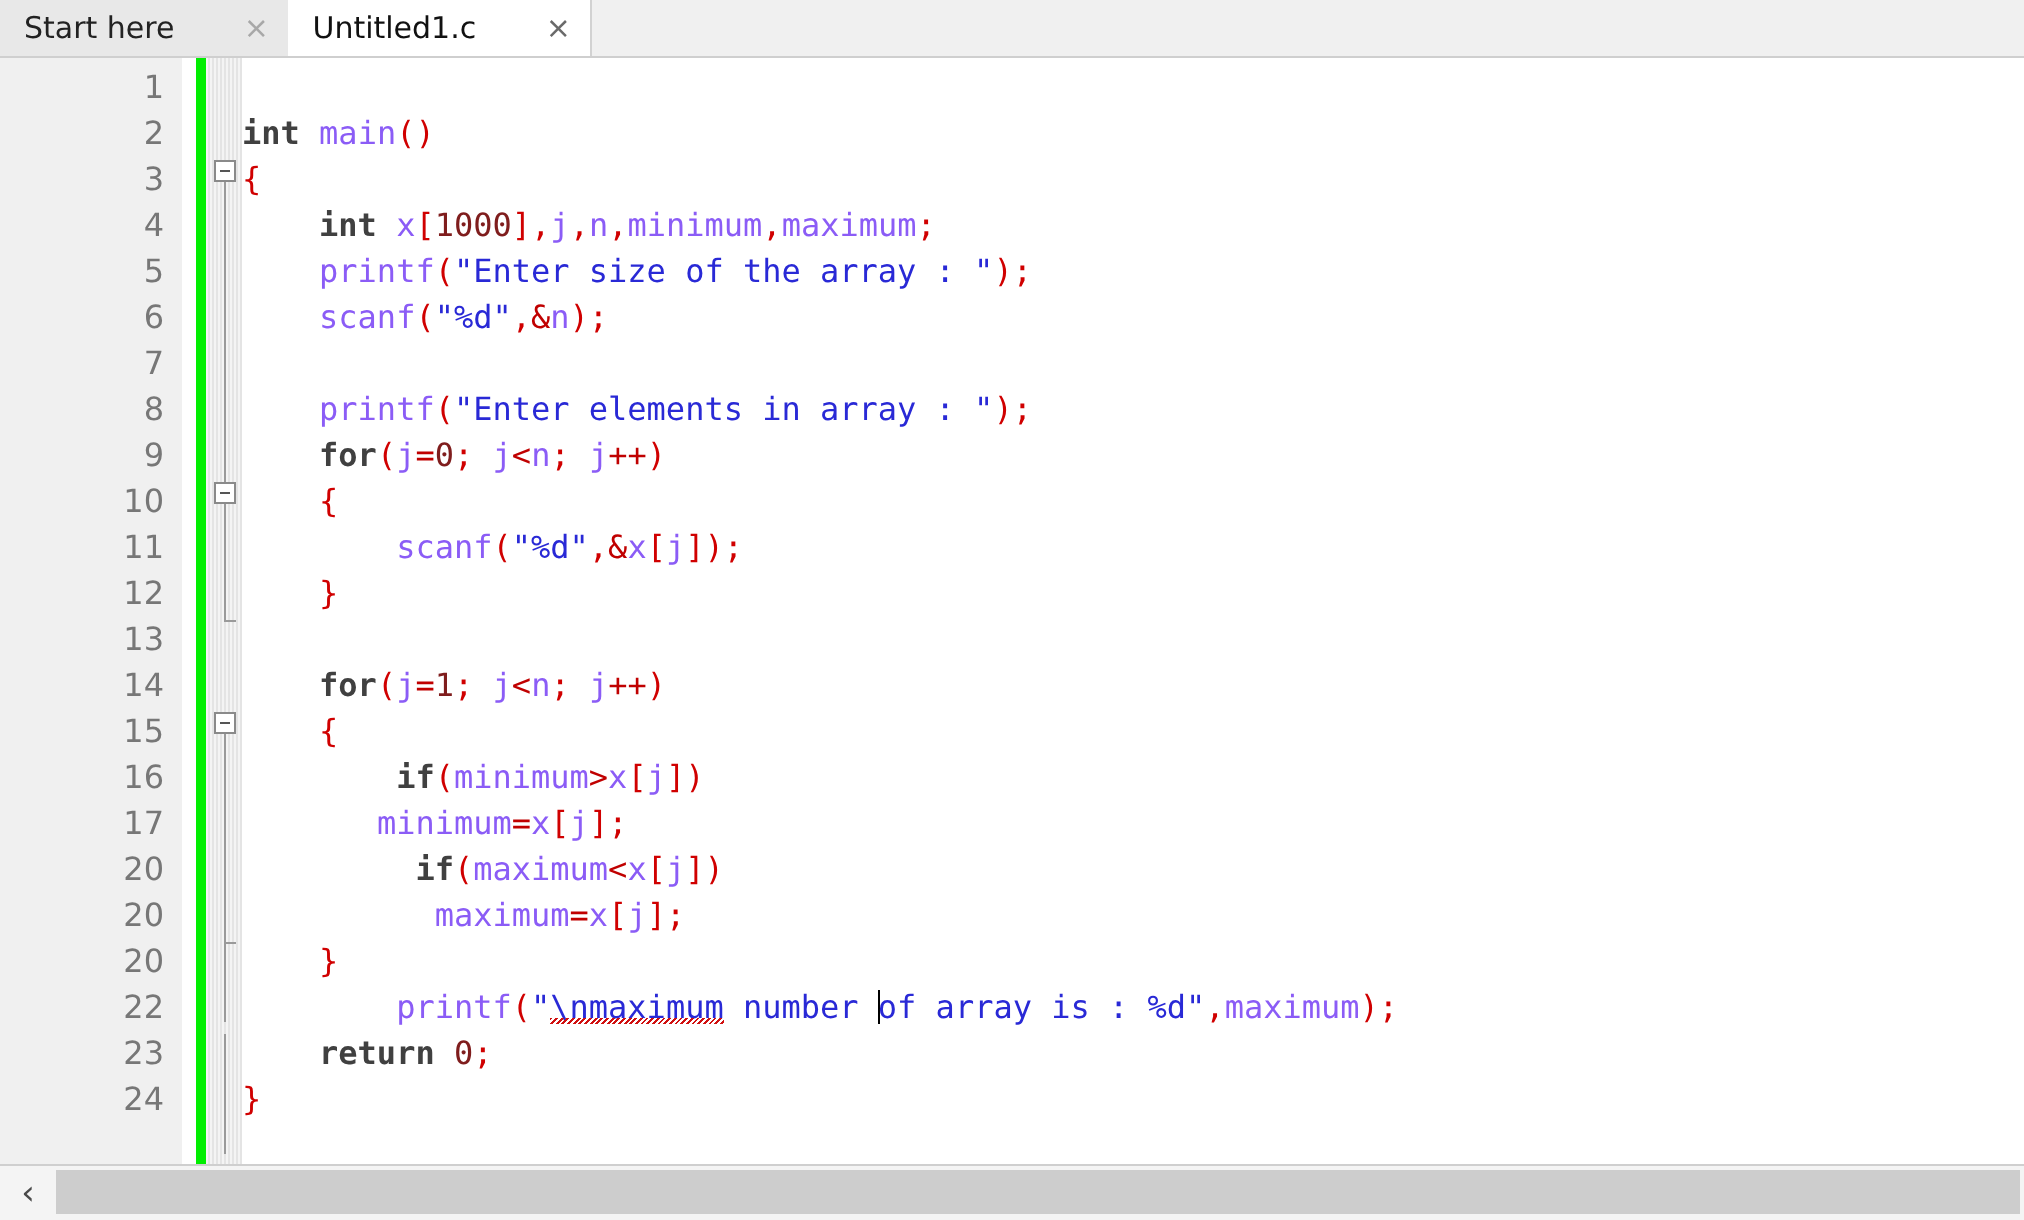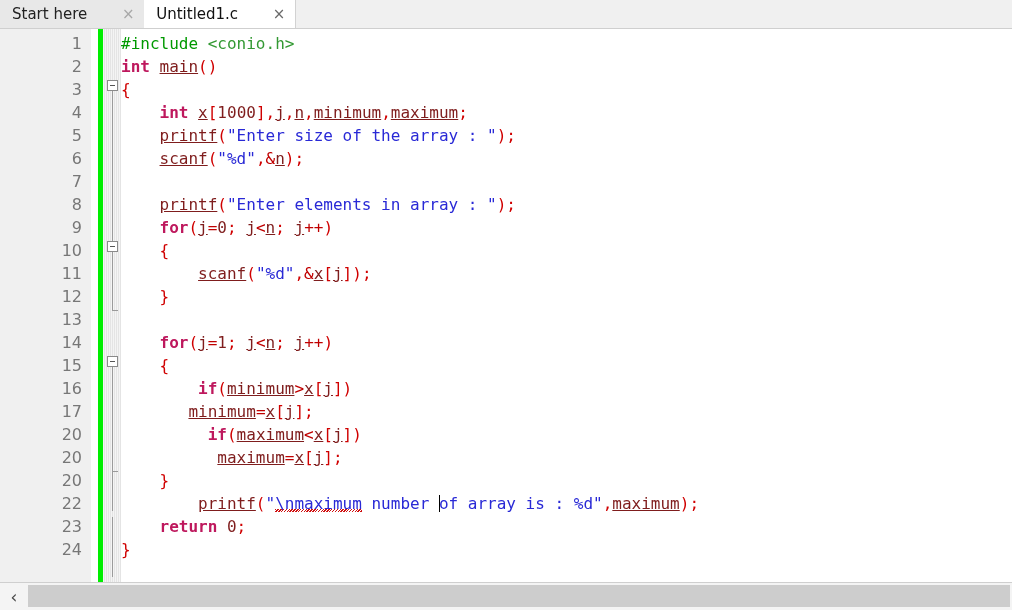--- a/index.html
+++ b/index.html
@@ -144,26 +144,26 @@
     font-size: 16px;
     line-height: 23px;
     letter-spacing: 0px;
     color: #000000;
     white-space: pre;
   }
 
   
   .t-pre   { color: #009900; }
   .t-inc   { color: #339933; }
-  .t-kw    { color: #be185d; font-weight: bold; }
+  .t-kw    { color: #404040; font-weight: bold; }
   .t-str   { color: #2929d6; }
   .t-num   { color: #7f1d1d; }
   .t-punc  { color: #d00000; }
   .t-op    { color: #c00000; }
-  .t-plain { color: #7f1d1d; text-decoration: underline; }
+  .t-plain { color: #8b5cf6; }
   .t-spell { text-decoration: none; position: relative; }
   .t-spell::after {
     content: "";
     position: absolute;
     left: 0; right: 0; bottom: 1px;
     height: 3px;
     background:
       repeating-linear-gradient(
         135deg,
         #d01010 0px, #d01010 1px,
@@ -272,21 +272,20 @@
     <div class="foldline" style="top:338px; height:144px;"></div>
     <div class="foldbox" style="top:327px;"></div>
     <div class="foldtick" style="top:442px;"></div>
 
     <div class="foldline" style="top:488px; height:60px;"></div>
 
     <div class="lines">
 
       <div class="line">
         <span class="lineno">1</span>
-        <span class="code"><span class="t-pre">#include</span> <span class="t-inc">&lt;conio.h&gt;</span></span>
       </div>
 
       <div class="line">
         <span class="lineno">2</span>
         <span class="code"><span class="t-kw">int</span> <span class="t-plain">main</span><span class="t-punc">()</span></span>
       </div>
 
       <div class="line">
         <span class="lineno">3</span>
         <span class="code"><span class="t-punc">{</span></span>

